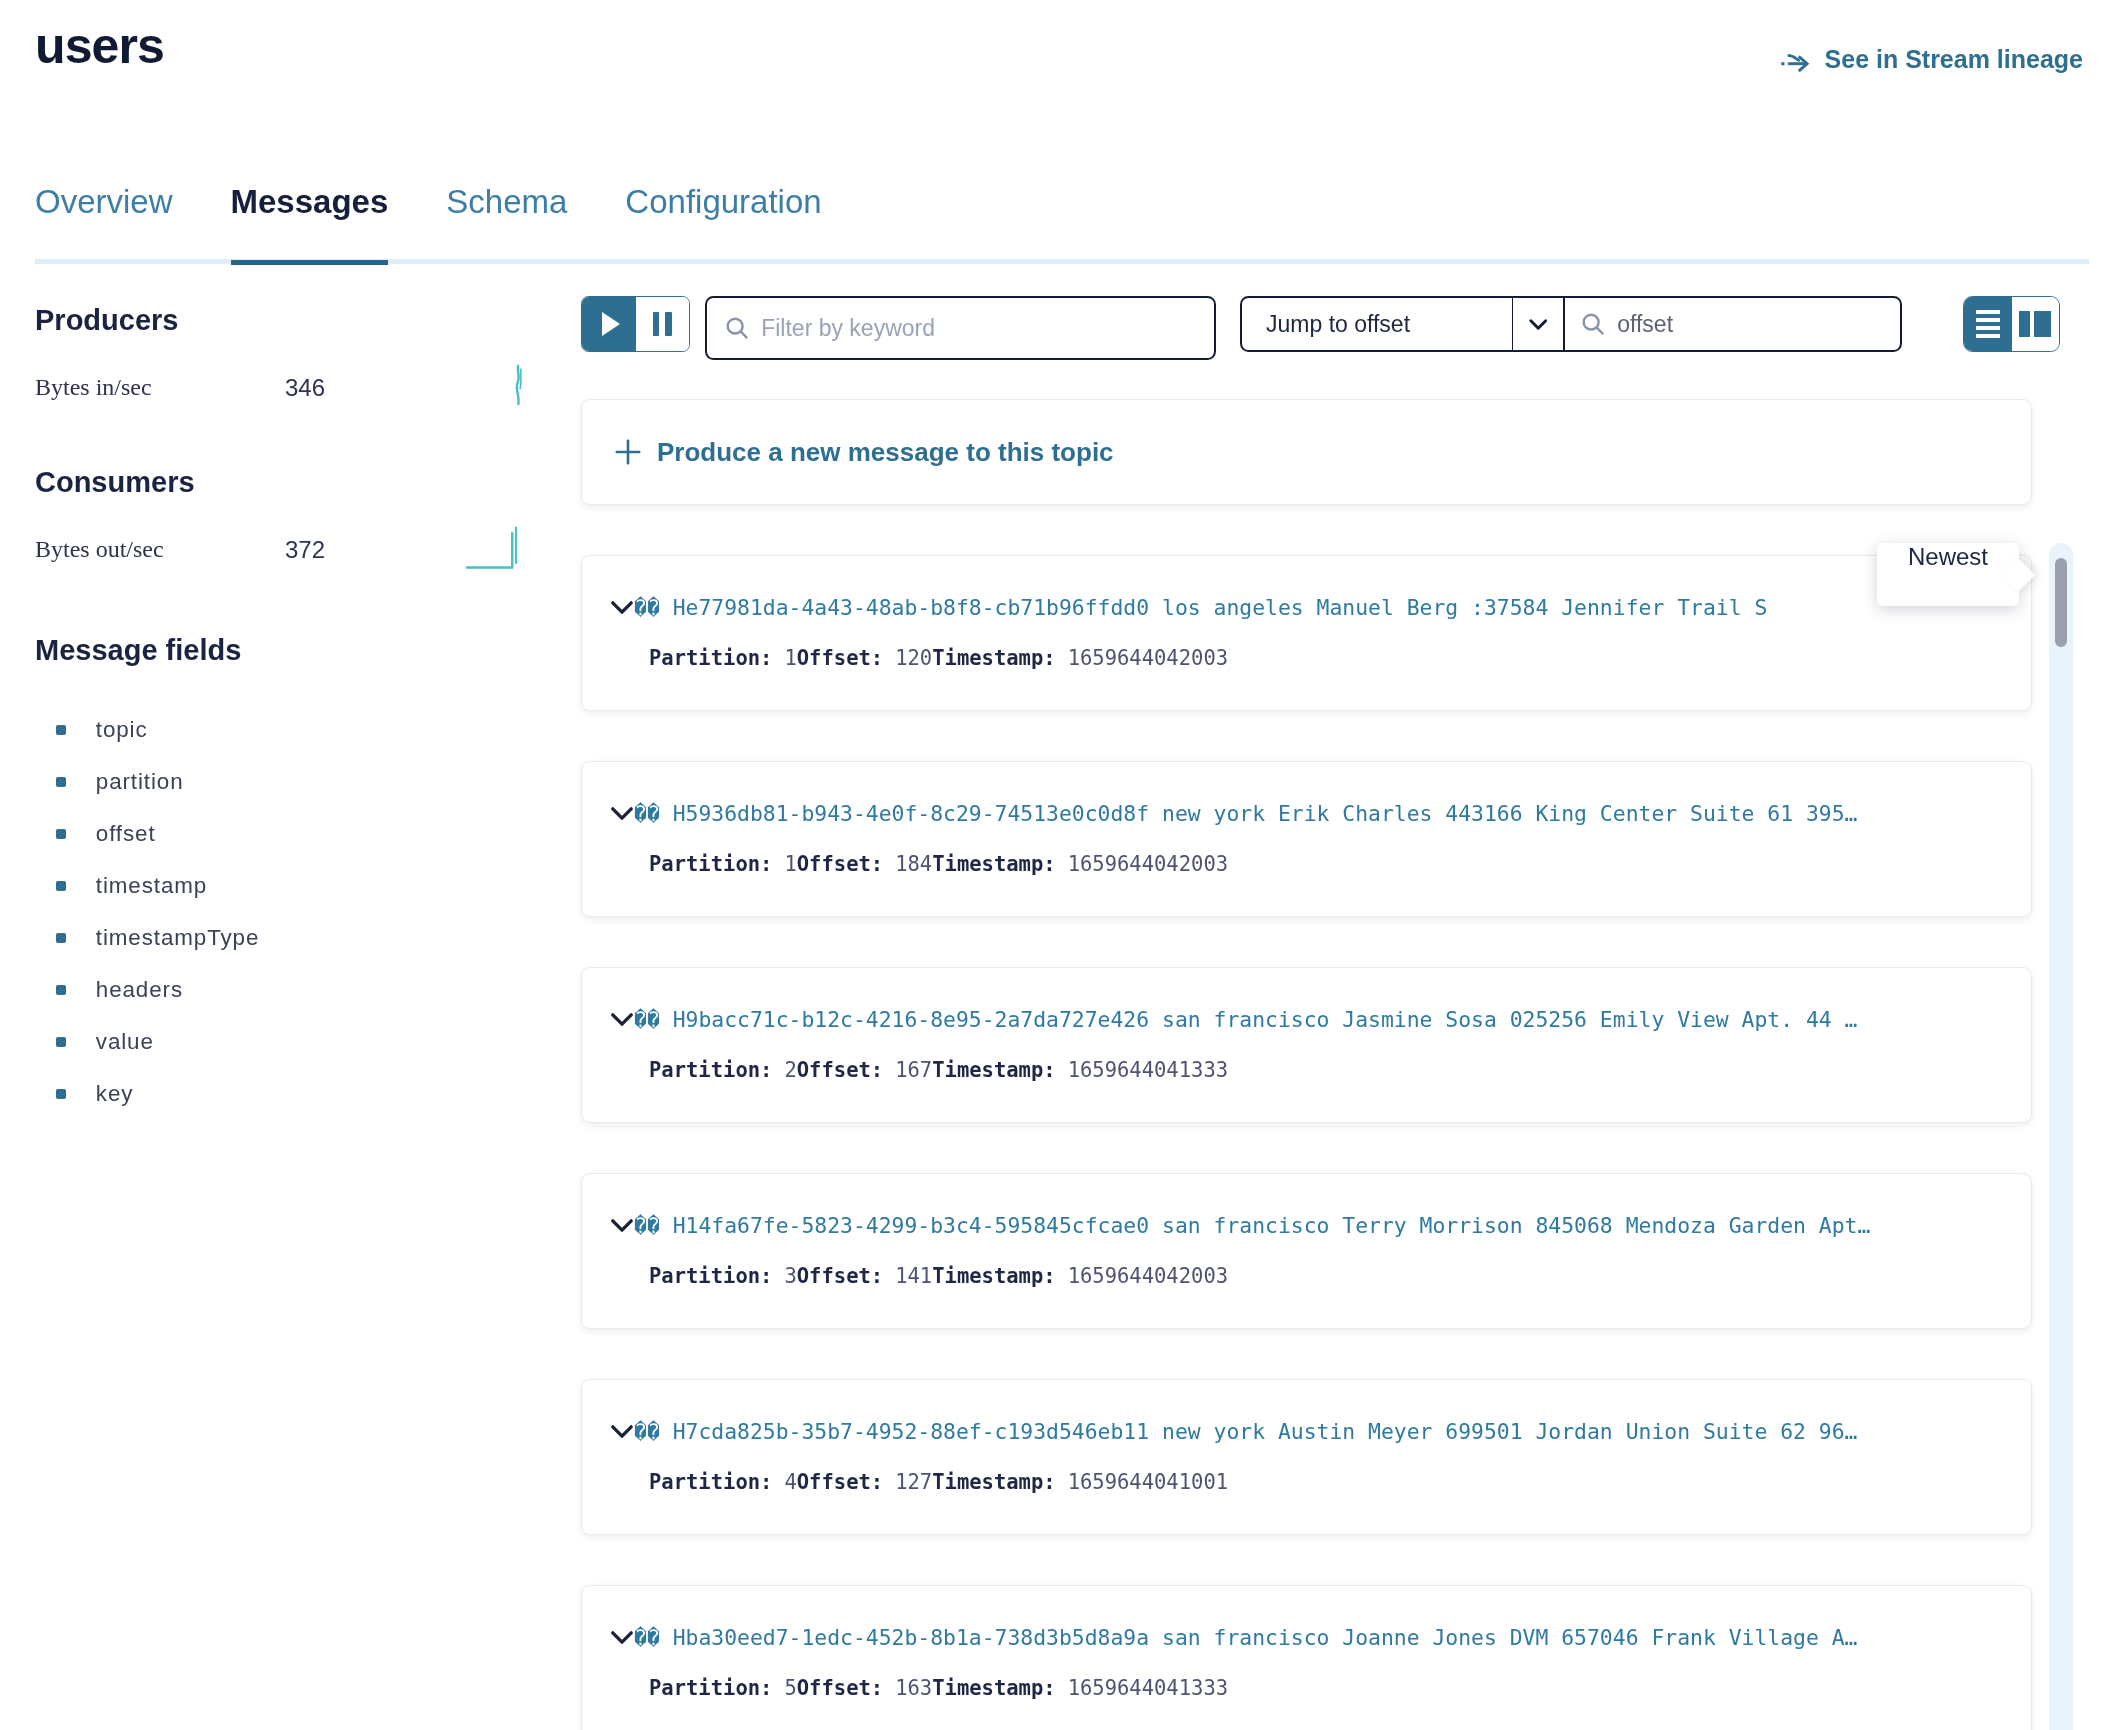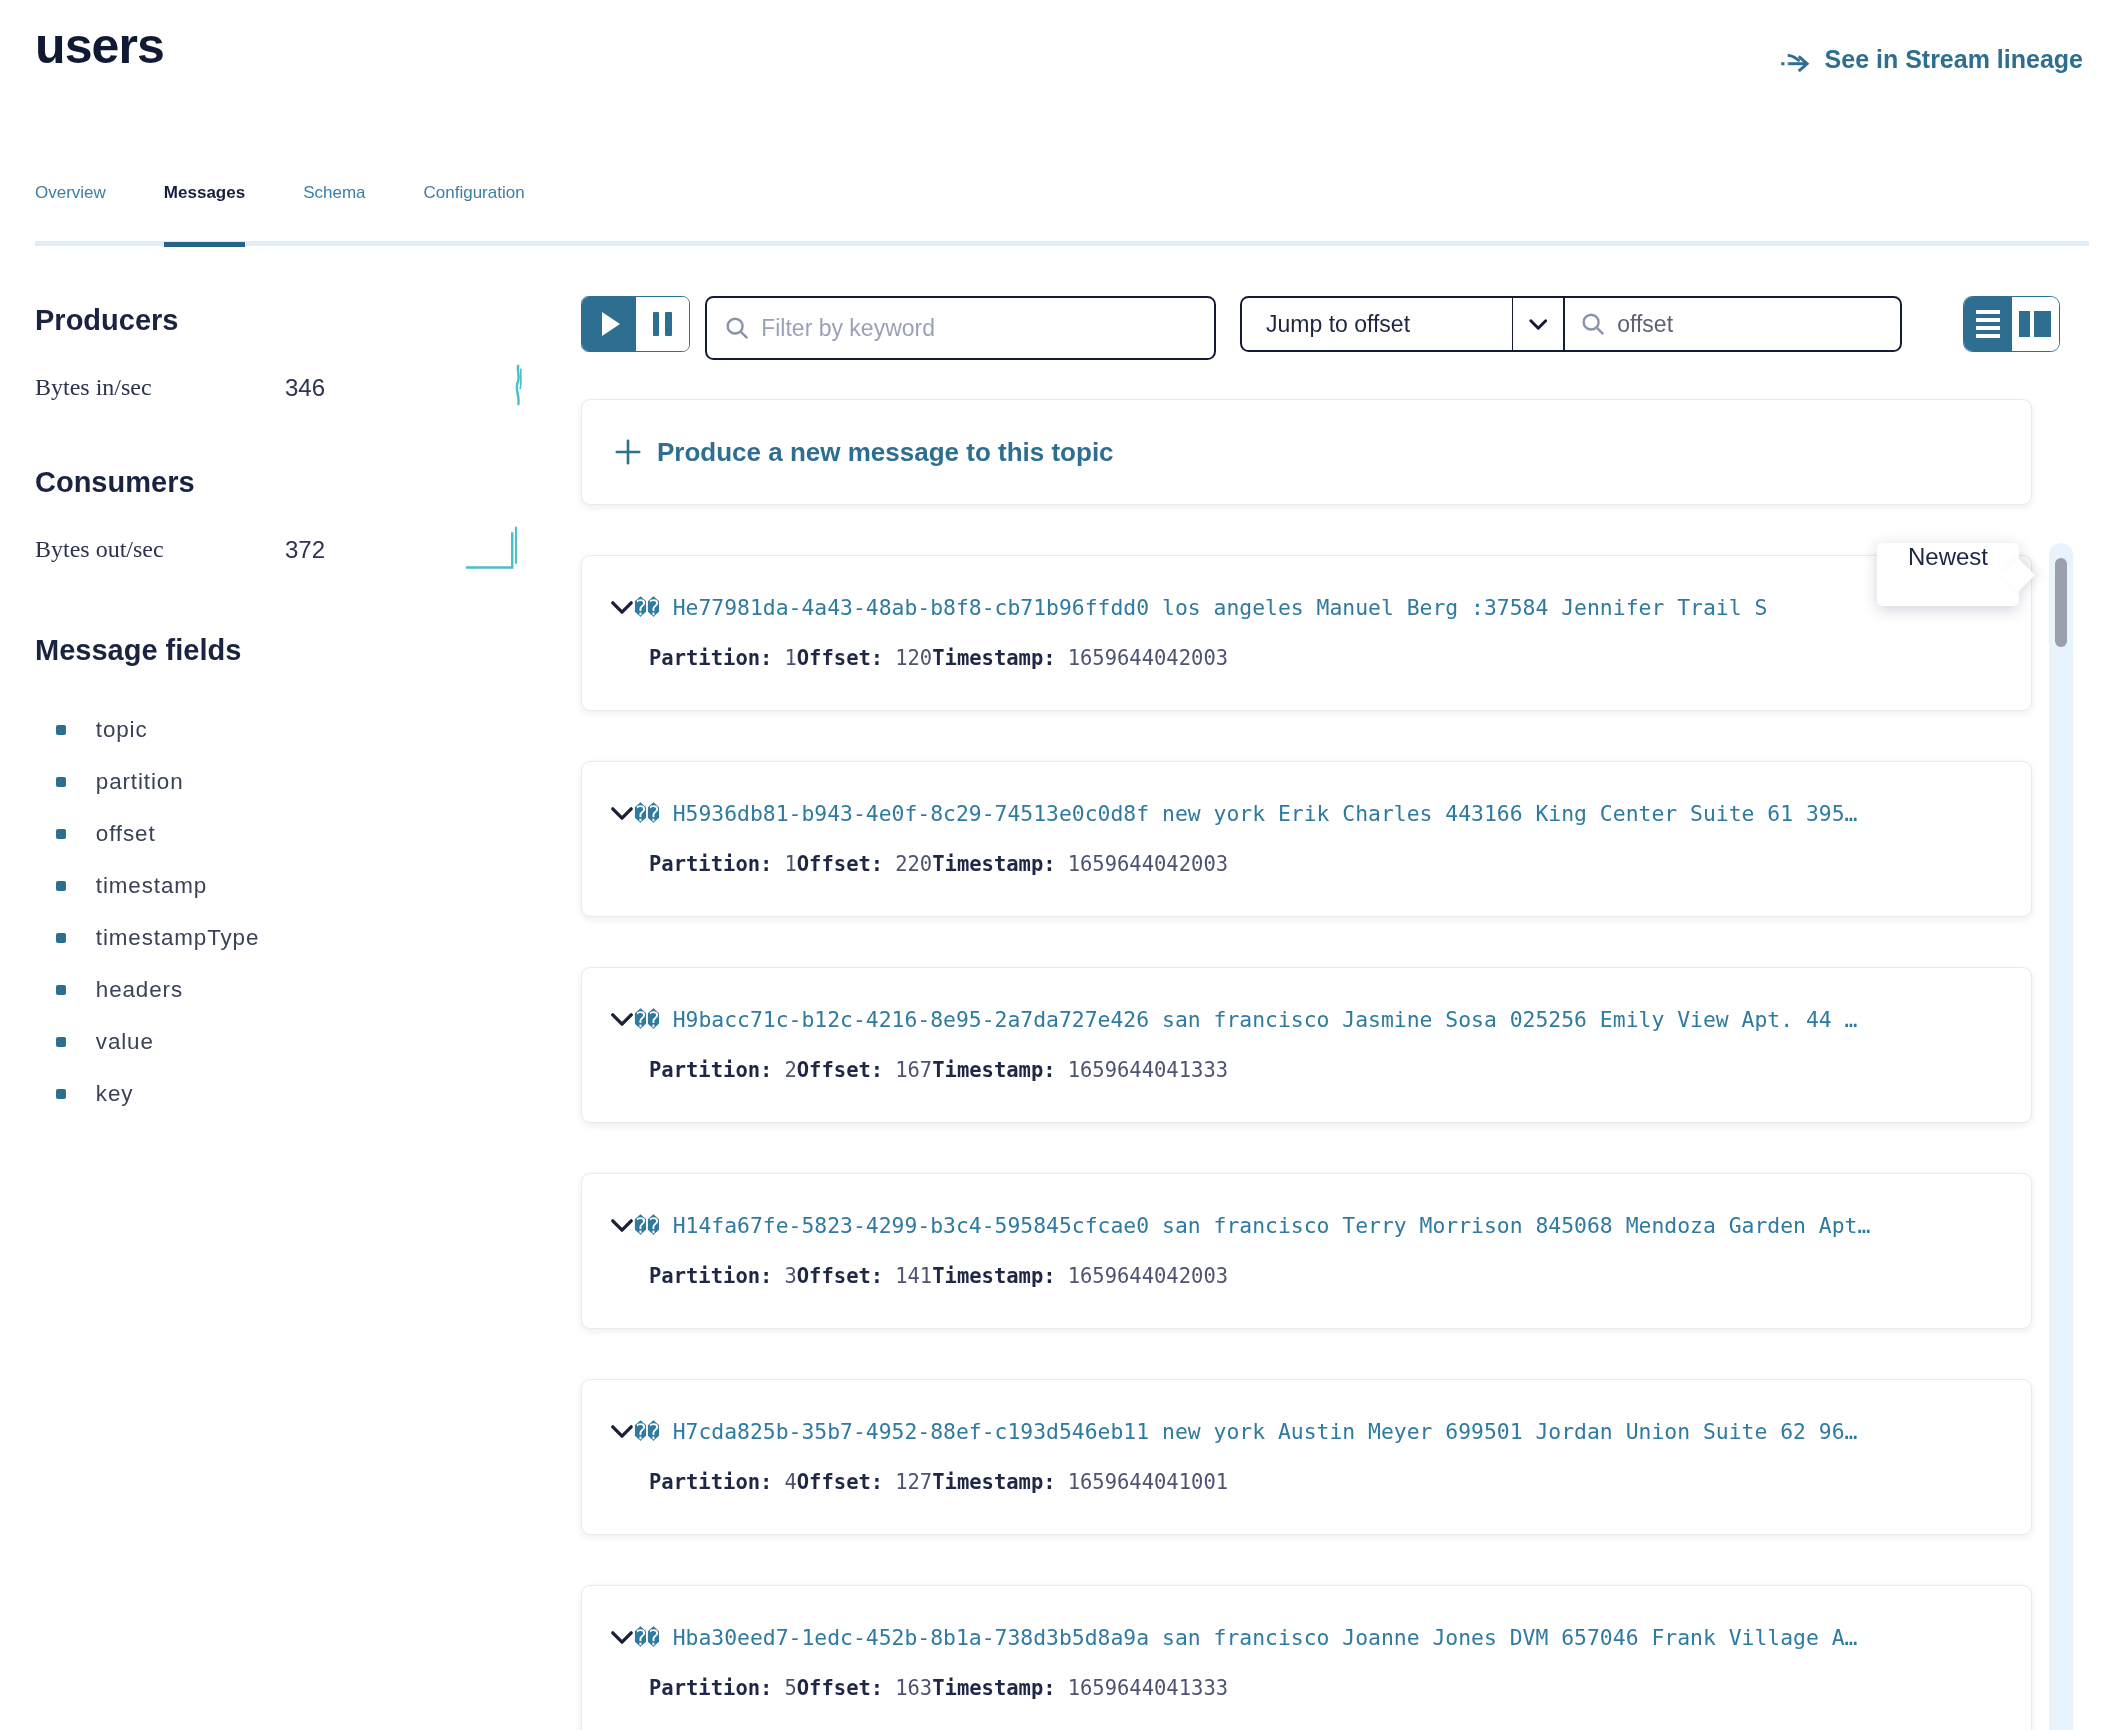--- a/index.html
+++ b/index.html
@@ -19,21 +19,21 @@
     display:flex; align-items:center; gap:11.2px;
     font-size:25px; font-weight:600; color:#2e6f91; cursor:pointer;
   }
 
   
   .tabbar {
     position:absolute; left:35px; right:35px; top:183px;
     display:flex; gap:58px; border-bottom:5.6px solid #ddeefa;
   }
   .tab {
-    font-size:17px; color:#3d7ea8; padding-bottom:39px; cursor:pointer;
+    font-size:33px; color:#3d7ea8; padding-bottom:39px; cursor:pointer;
     margin-bottom:-5.6px; border-bottom:5.6px solid transparent;
   }
   .tab.active { color:#16203c; font-weight:700; border-bottom-color:#27628b; }
 
   
   .sidebar { position:absolute; left:35px; top:304px; width:494px; }
   .side-heading { font-size:29px; font-weight:700; color:#1a2342; }
   .metric-row { position:relative; margin-top:28px; height:45px; display:flex; align-items:center; }
   .metric-label { font-size:24px; color:#2b3350; width:250px;font-family:Liberation Serif, serif; }
   .metric-value { font-size:24px; color:#2b3350; }
@@ -328,21 +328,21 @@
     <div class="key-row">
       <span>
         <svg width="24" height="15" viewBox="0 0 26 16" fill="none" stroke="#1b2233" stroke-width="3.6" stroke-linecap="round" stroke-linejoin="round">
             <path d="M3 3 L13 13 L23 3"></path>
           </svg>
       </span>
       <span class="key-text">�� H5936db81-b943-4e0f-8c29-74513e0c0d8f new york Erik Charles 443166 King Center Suite 61 395…</span>
     </div>
     <div class="meta-row">
       <span><span class="meta-label">Partition:</span><span class="meta-value">1</span></span>
-      <span><span class="meta-label">Offset:</span><span class="meta-value">220</span></span>
+      <span><span class="meta-label">Offset:</span><span class="meta-value">184</span></span>
       <span><span class="meta-label">Timestamp:</span><span class="meta-value">1659644042003</span></span>
     </div>
   </div>
 
   <div class="card msg">
     <div class="key-row">
       <span>
         <svg width="24" height="15" viewBox="0 0 26 16" fill="none" stroke="#1b2233" stroke-width="3.6" stroke-linecap="round" stroke-linejoin="round">
             <path d="M3 3 L13 13 L23 3"></path>
           </svg>

